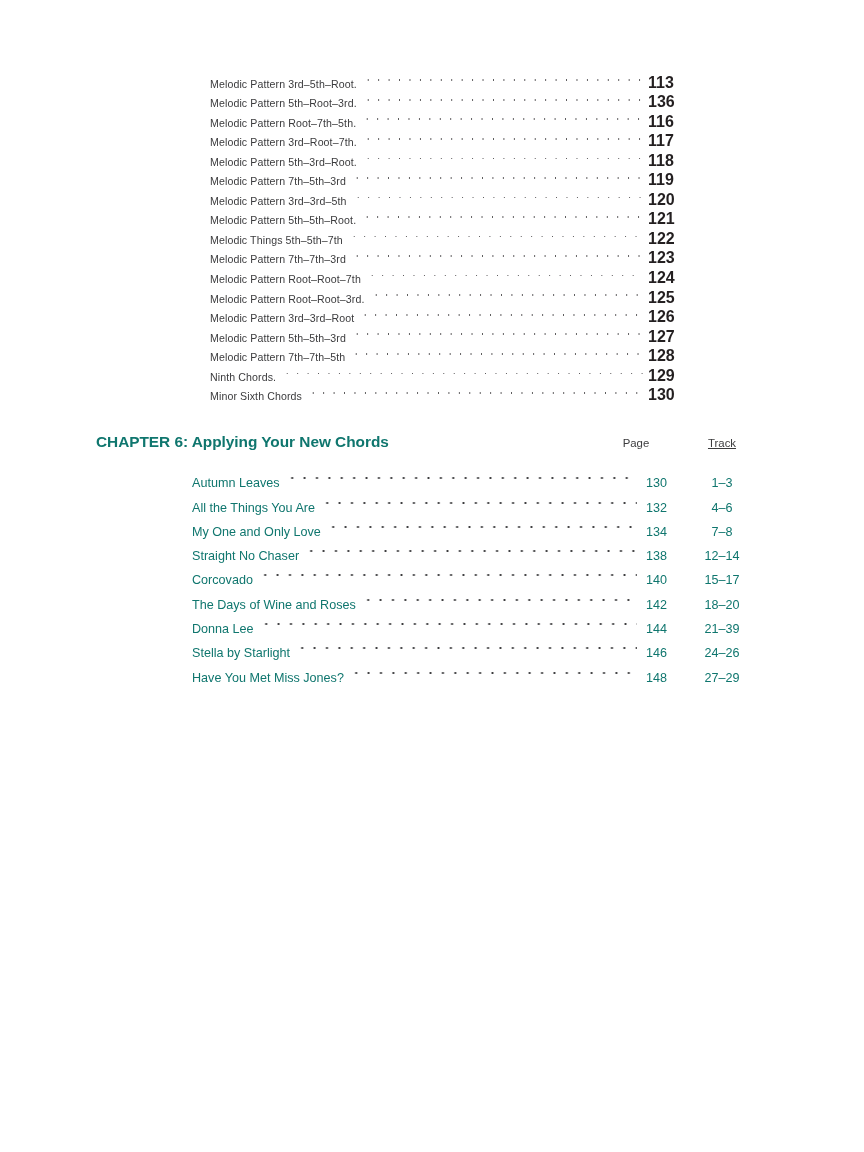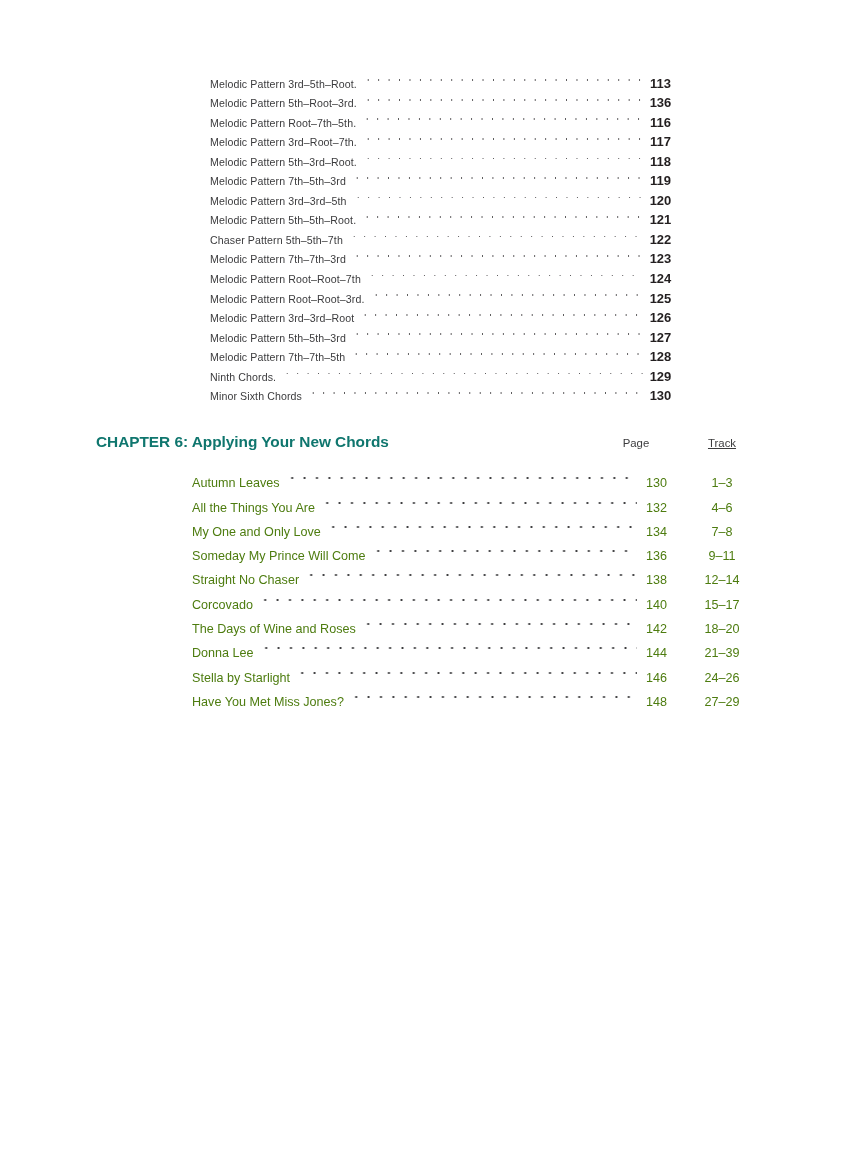--- a/index.html
+++ b/index.html
@@ -57,23 +57,23 @@
     bottom: 6.6px;
     height: 1.6px;
     background-image: radial-gradient(circle, #5a585a 0.8px, rgba(0,0,0,0) 0.9px);
     background-size: 10.45px 1.6px;
     background-repeat: repeat-x;
     background-position: left bottom;
   }
   .pattern-row .pagenum {
     flex: 0 0 auto;
     width: 25px;
-    text-align: center;
+    text-align: left;
     font-weight: bold;
-    font-size: 13px;
+    font-size: 16px;
     color: #231f20;
   }
 
   
   .chapter-header {
     position: absolute;
     left: 96px;
     top: 433px;
     width: 657px;
     display: flex;
@@ -109,21 +109,21 @@
     left: 192px;
     top: 463px;
     width: 561px;
   }
   .song-row {
     display: flex;
     align-items: baseline;
     height: 24.3px;
     font-size: 12.6px;
     line-height: 24.3px;
-    color: #4d7c0f;
+    color: #0f766e;
     white-space: nowrap;
   }
   .song-row .label {
     flex: 0 0 auto;
   }
   .song-row .leader {
     flex: 1 1 auto;
     position: relative;
     overflow: hidden;
     height: 24.3px;
@@ -193,21 +193,21 @@
         <span class="label">Melodic Pattern 3rd–3rd–5th</span>
         <span class="leader"></span>
         <span class="pagenum">120</span>
       </div>
       <div class="pattern-row">
         <span class="label">Melodic Pattern 5th–5th–Root.</span>
         <span class="leader"></span>
         <span class="pagenum">121</span>
       </div>
       <div class="pattern-row">
-        <span class="label">Chaser Pattern 5th–5th–7th</span>
+        <span class="label">Melodic Things 5th–5th–7th</span>
         <span class="leader"></span>
         <span class="pagenum">122</span>
       </div>
       <div class="pattern-row">
         <span class="label">Melodic Pattern 7th–7th–3rd</span>
         <span class="leader"></span>
         <span class="pagenum">123</span>
       </div>
       <div class="pattern-row">
         <span class="label">Melodic Pattern Root–Root–7th</span>
@@ -265,26 +265,20 @@
         <span class="pagenum">132</span>
         <span class="tracknum">4–6</span>
       </div>
       <div class="song-row">
         <span class="label">My One and Only Love</span>
         <span class="leader"></span>
         <span class="pagenum">134</span>
         <span class="tracknum">7–8</span>
       </div>
       <div class="song-row">
-        <span class="label">Someday My Prince Will Come</span>
-        <span class="leader"></span>
-        <span class="pagenum">136</span>
-        <span class="tracknum">9–11</span>
-      </div>
-      <div class="song-row">
         <span class="label">Straight No Chaser</span>
         <span class="leader"></span>
         <span class="pagenum">138</span>
         <span class="tracknum">12–14</span>
       </div>
       <div class="song-row">
         <span class="label">Corcovado</span>
         <span class="leader"></span>
         <span class="pagenum">140</span>
         <span class="tracknum">15–17</span>

